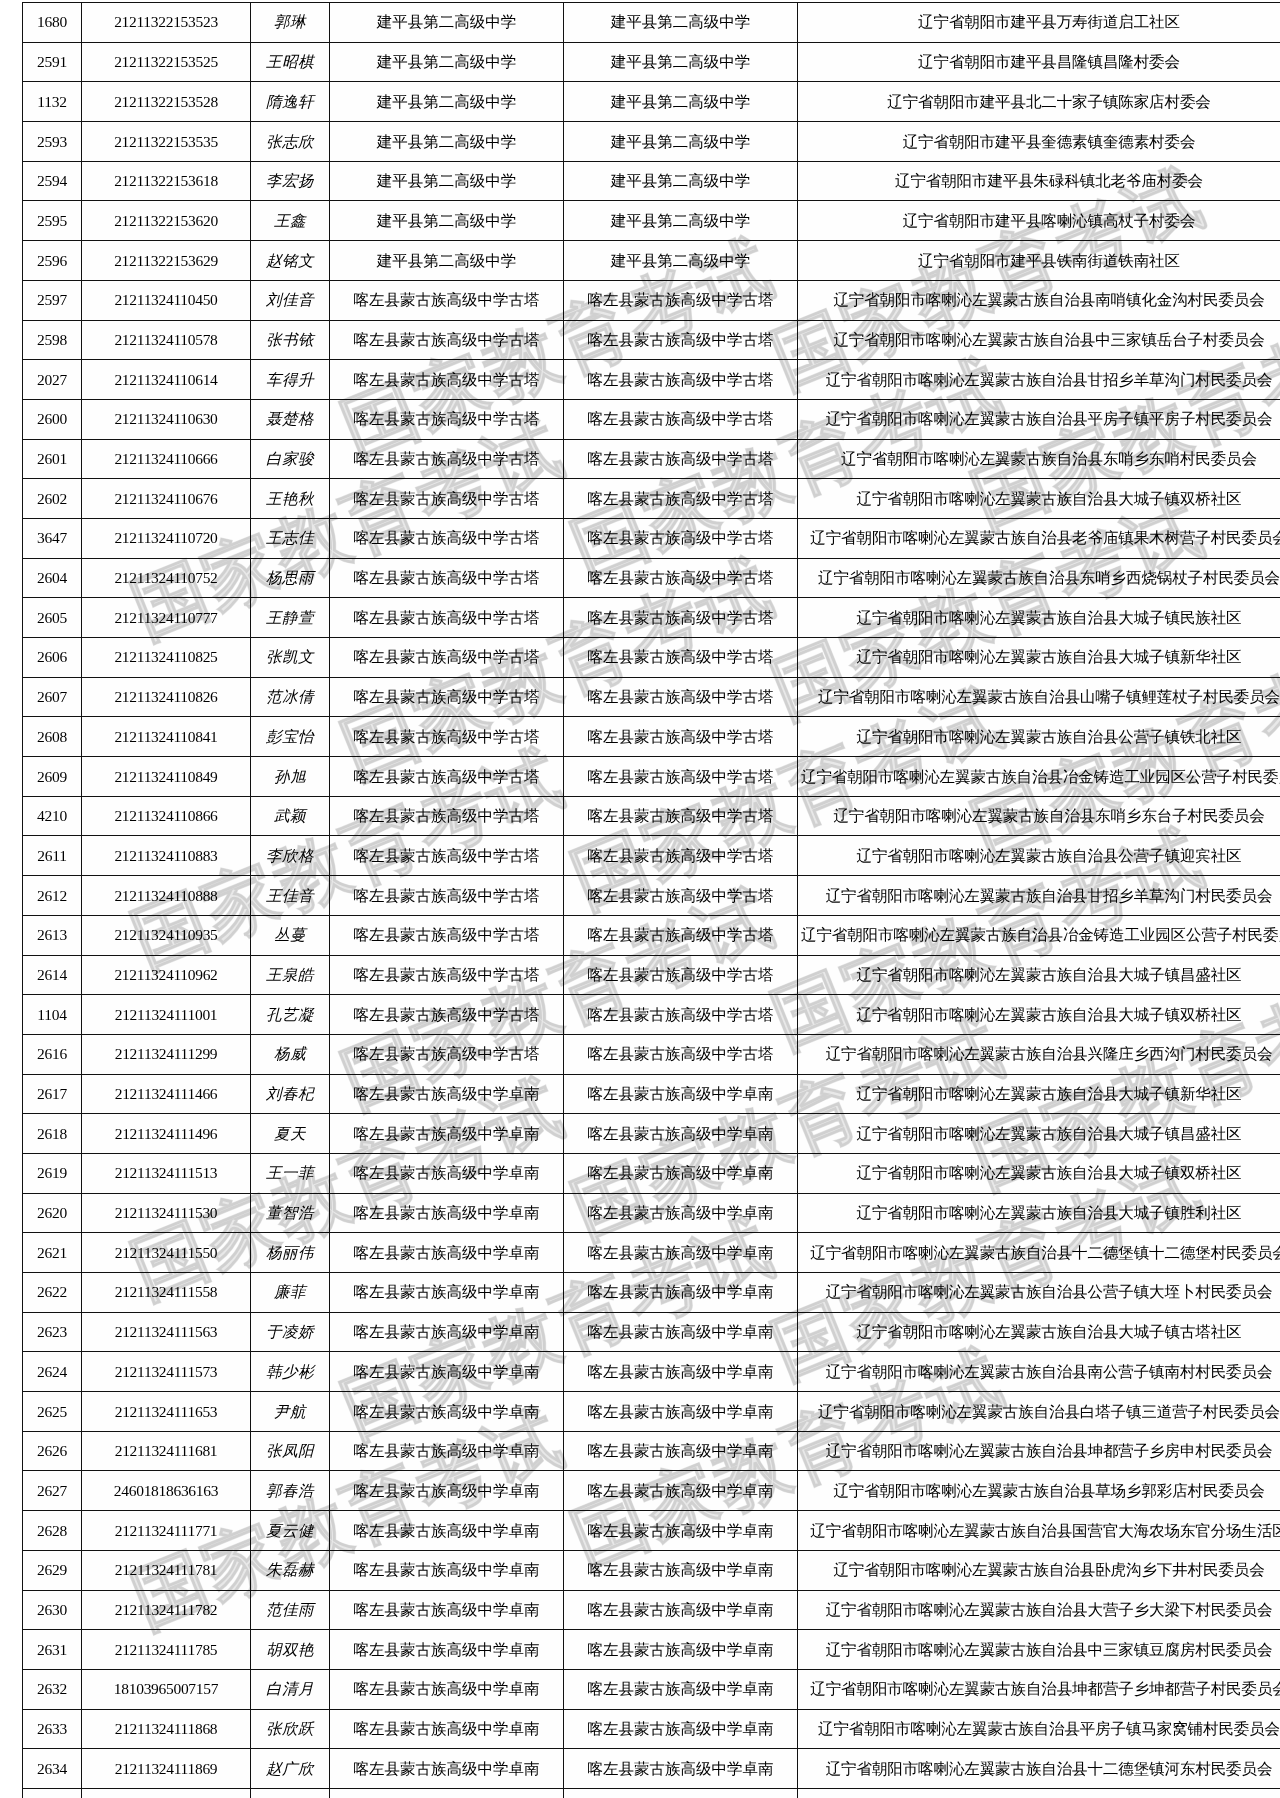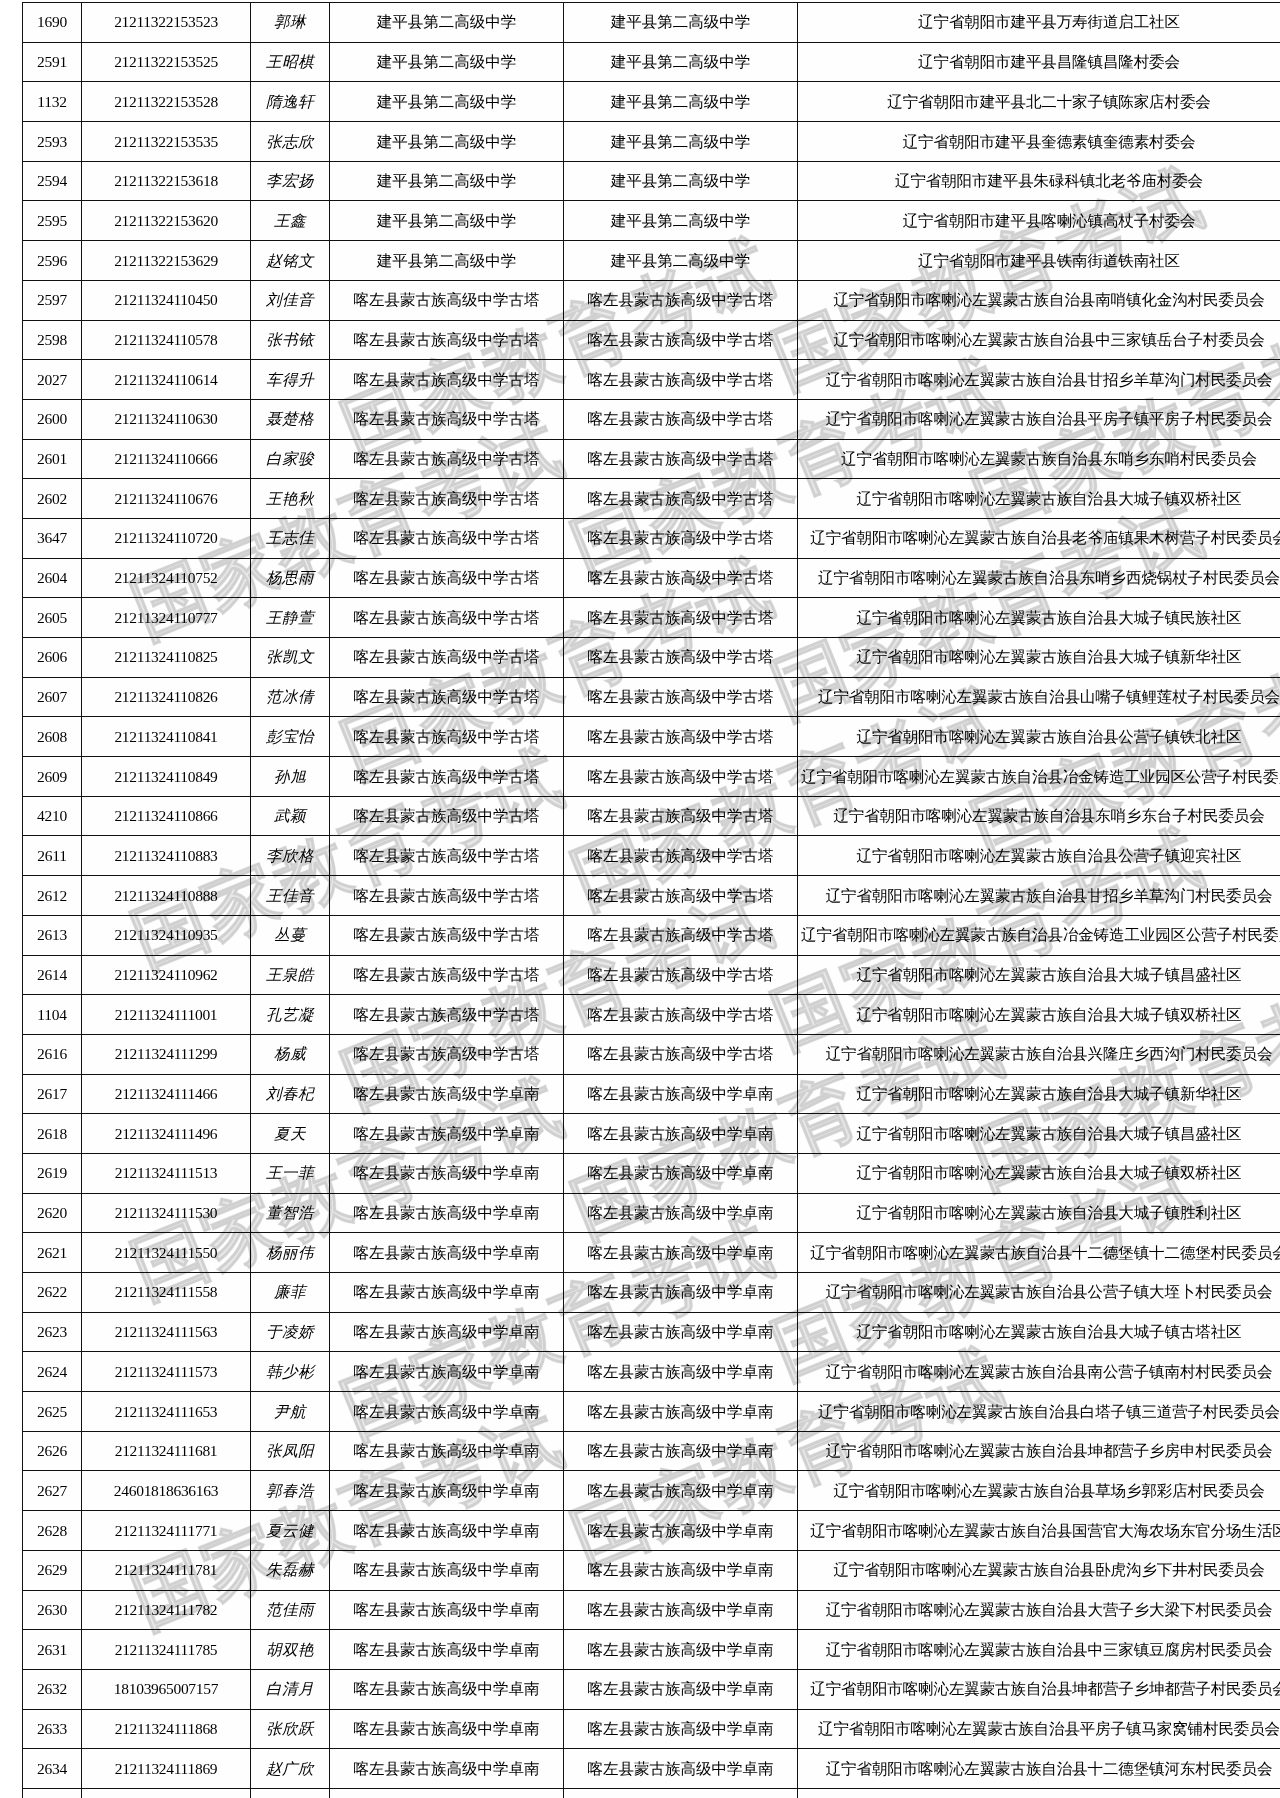--- a/index.html
+++ b/index.html
@@ -69,21 +69,21 @@
   td.c-sch2  { width: 227px; font-size: 15.5px; }
   td.c-addr  { width: 496px; font-size: 15.5px; letter-spacing: -0.1px; }
 </style>
 </head>
 <body>
 
 <div class="sheet">
   <table class="grid">
     <tbody>
         <tr>
-          <td class="c-idx">1690</td>
+          <td class="c-idx">1680</td>
           <td class="c-num">21211322153523</td>
           <td class="c-name">郭琳</td>
           <td class="c-sch1">建平县第二高级中学</td>
           <td class="c-sch2">建平县第二高级中学</td>
           <td class="c-addr">辽宁省朝阳市建平县万寿街道启工社区</td>
         </tr>
         <tr>
           <td class="c-idx">2591</td>
           <td class="c-num">21211322153525</td>
           <td class="c-name">王昭棋</td>

